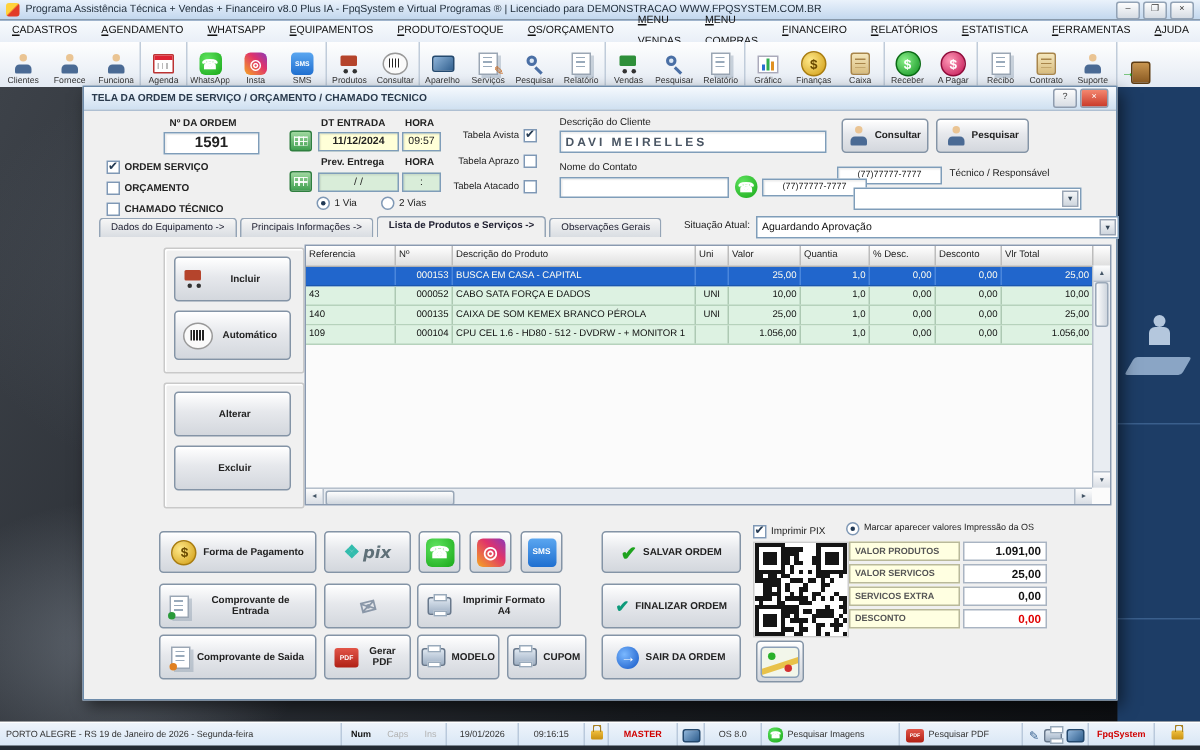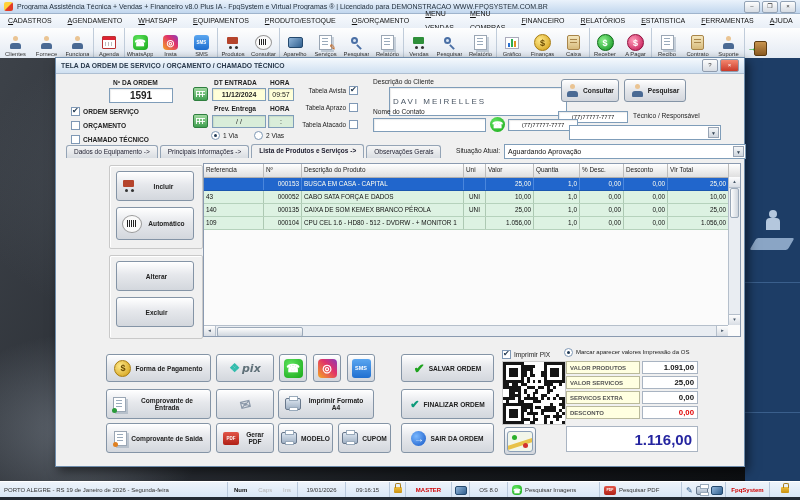--- a/index.html
+++ b/index.html
@@ -452,21 +452,21 @@
           <span class="t">Tabela Aprazo</span>
           <span class="cb"></span>
         </div>
         <div class="pricerow">
           <span class="t">Tabela Atacado</span>
           <span class="cb"></span>
         </div>
       </div>
 
     <span class="lbl" style="left:317px;top:20px;">Descrição do Cliente</span>
-    <div class="field" style="left:317px;top:29px;width:178px;height:29px;font-size:8px;font-weight:normal;letter-spacing:2px;color:#4a5664;display:flex;align-items:center;padding-left:3px;margin-left:16px;">DAVI MEIRELLES</div>
+    <div class="field" style="left:317px;top:29px;width:178px;height:15px;font-size:8px;font-weight:bold;letter-spacing:2px;color:#4a5664;display:flex;align-items:center;padding-left:3px;">DAVI MEIRELLES</div>
     <span class="lbl" style="left:317px;top:50px;">Nome do Contato</span>
     <div class="field" style="left:317px;top:60px;width:113px;height:14px;"></div>
     <span class="badge wa" style="position:absolute;left:434px;top:59px;width:15px;height:15px;font-size:9px;border-radius:50%;">☎</span>
     <div class="field cen" style="left:502px;top:53px;width:70px;height:12px;font-size:6px;">(77)77777-7777</div>
     <div class="field cen" style="left:452px;top:61px;width:70px;height:12px;font-size:6px;">(77)77777-7777</div>
     <button class="btn ul-first" style="left:505px;top:21px;width:58px;height:23px;">
         <span class="ic-person"></span>
         <span>Consultar</span>
       </button>
     <button class="btn ul-first" style="left:568px;top:21px;width:62px;height:23px;">
@@ -805,21 +805,20 @@
             <rect x="10" y="20" width="1" height="1"></rect>
             <rect x="14" y="20" width="1" height="1"></rect>
             <rect x="16" y="20" width="1" height="1"></rect>
             <rect x="20" y="20" width="1" height="1"></rect>
           </g>
         </svg></div>
     <button class="btn" style="left:448px;top:369px;width:32px;height:28px;">
         <span class="ic-map"></span>
       </button>
     <div id="totals"></div>
-    <div class="grand">1.116,00</div>
   <button class="btn ul-first" style="left: 60px; top: 113px; width: 78px; height: 30px; justify-content: flex-start; padding-left: 5px;">
         <span class="tb-wrap" style="display:inline-flex;align-items:center;">
           <span class="ic-cart"></span>
         </span>
         <span style="flex:1;text-align:center;">Incluir</span>
       </button>
       <button class="btn ul-first" style="left: 60px; top: 149px; width: 78px; height: 33px; justify-content: flex-start; padding-left: 5px;">
         <span class="tb-wrap" style="display:inline-flex;align-items:center;">
           <span class="ic-bc big"></span>
         </span>

